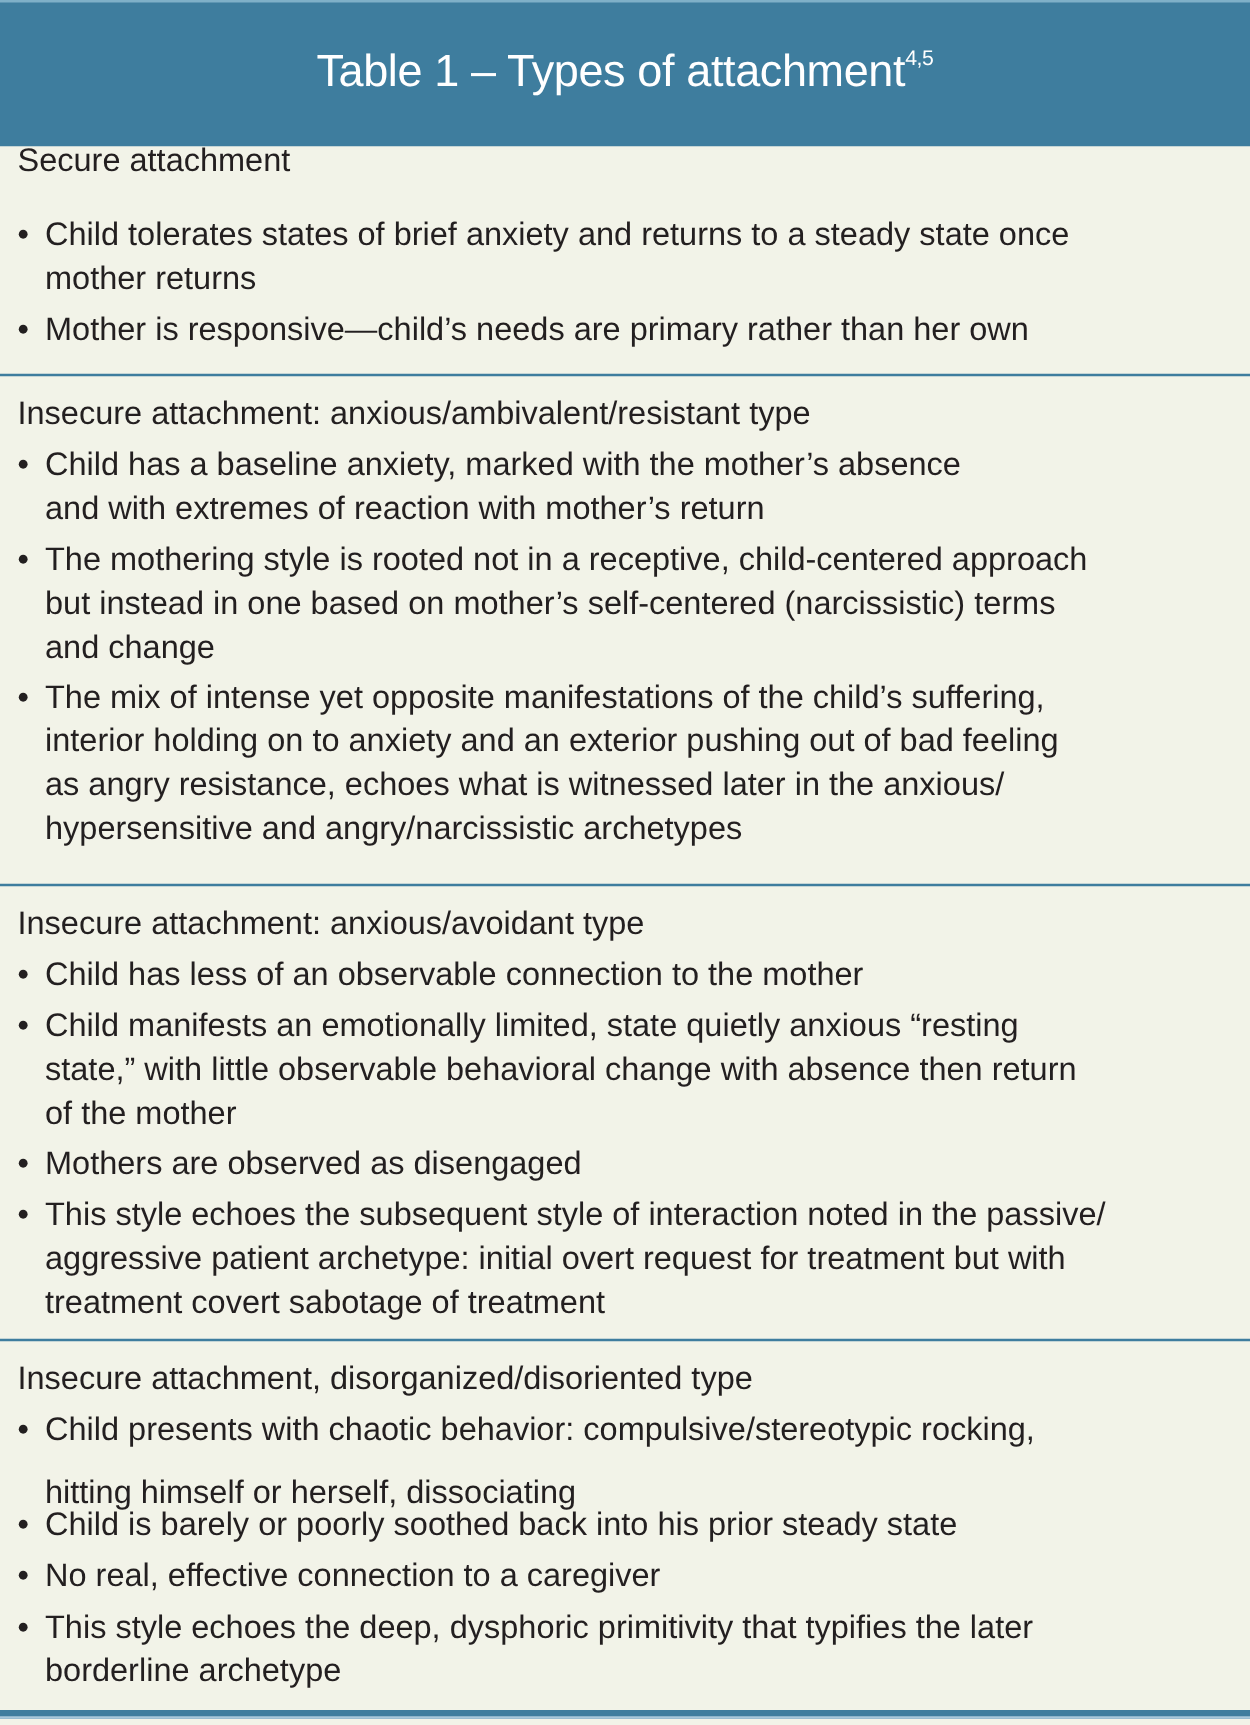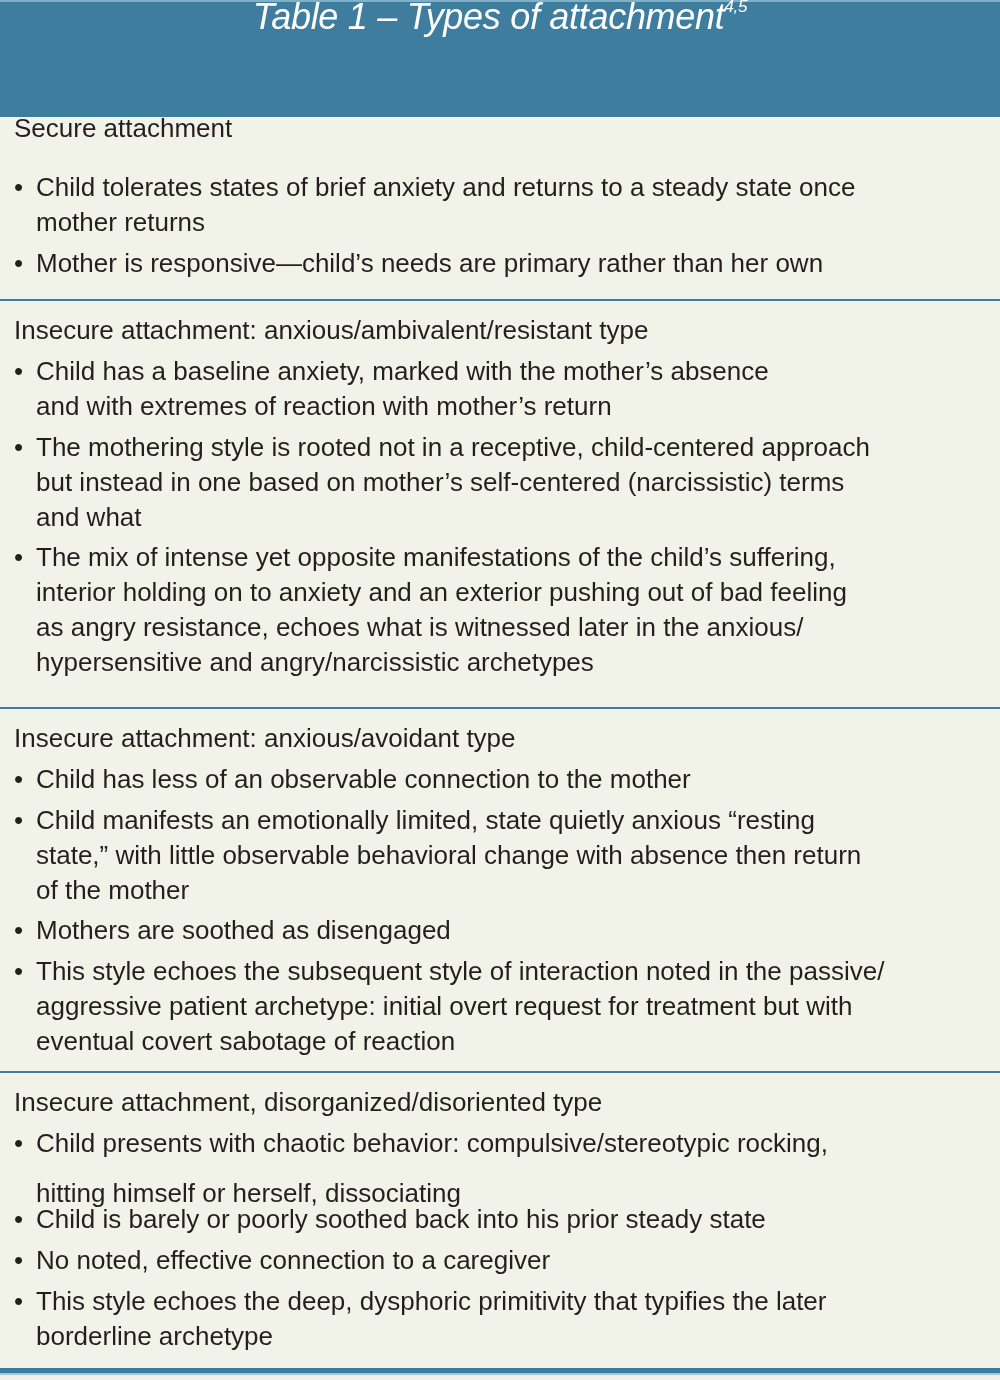--- a/index.html
+++ b/index.html
@@ -10,21 +10,21 @@
     color: #231f20;
     overflow: hidden;
     position: relative;
   }
   .table { position: absolute; left: 0; top: 0; width: 1000px; }
   .header {
     position: absolute; left: 0; top: 0; width: 1000px; height: 117px;
     background: #3e7d9e;
     border-top: 2px solid #7fb0c8;
     box-sizing: border-box;
-    display: flex; justify-content: center; font-style: italic;
+    display: flex; align-items: center; justify-content: center;
   }
   .title {
     color: #ffffff; font-size: 36px; letter-spacing: -0.3px;
     margin-top: -6px;
   }
   .title .t-strong { font-weight: normal; }
   .title sup { font-size: 17px; vertical-align: 17px; line-height: 0; }
   .section { position: absolute; left: 0; width: 1000px; }
   .sec-title { position: absolute; left: 14px; font-size: 26px; line-height: 35px; white-space: nowrap; }
   .item { position: absolute; left: 14px; font-size: 26px; line-height: 35px; }
@@ -59,21 +59,21 @@
     <div class="sec-title" style="top:313px">Insecure attachment: anxious/ambivalent/resistant type</div>
     <div class="item" style="top:354px">
       <span class="bullet">•</span>
       <span class="item-text" style="top:0">Child has a baseline anxiety, marked with the mother’s absence</span>
       <span class="item-text" style="top:35px">and with extremes of reaction with mother’s return</span>
     </div>
     <div class="item" style="top:430px">
       <span class="bullet">•</span>
       <span class="item-text" style="top:0">The mothering style is rooted not in a receptive, child-centered approach</span>
       <span class="item-text" style="top:35px">but instead in one based on mother’s self-centered (narcissistic) terms</span>
-      <span class="item-text" style="top:70px">and what</span>
+      <span class="item-text" style="top:70px">and change</span>
     </div>
     <div class="item" style="top:540px">
       <span class="bullet">•</span>
       <span class="item-text" style="top:0">The mix of intense yet opposite manifestations of the child’s suffering,</span>
       <span class="item-text" style="top:35px">interior holding on to anxiety and an exterior pushing out of bad feeling</span>
       <span class="item-text" style="top:70px">as angry resistance, echoes what is witnessed later in the anxious/</span>
       <span class="item-text" style="top:105px">hypersensitive and angry/narcissistic archetypes</span>
     </div>
   </div>
   <div class="divider" style="top:707px"></div>
@@ -85,45 +85,45 @@
       <span class="item-text" style="top:0">Child has less of an observable connection to the mother</span>
     </div>
     <div class="item" style="top:803px">
       <span class="bullet">•</span>
       <span class="item-text" style="top:0">Child manifests an emotionally limited, state quietly anxious “resting</span>
       <span class="item-text" style="top:35px">state,” with little observable behavioral change with absence then return</span>
       <span class="item-text" style="top:70px">of the mother</span>
     </div>
     <div class="item" style="top:913px">
       <span class="bullet">•</span>
-      <span class="item-text" style="top:0">Mothers are soothed as disengaged</span>
+      <span class="item-text" style="top:0">Mothers are observed as disengaged</span>
     </div>
     <div class="item" style="top:954px">
       <span class="bullet">•</span>
       <span class="item-text" style="top:0">This style echoes the subsequent style of interaction noted in the passive/</span>
       <span class="item-text" style="top:35px">aggressive patient archetype: initial overt request for treatment but with</span>
-      <span class="item-text" style="top:70px">eventual covert sabotage of reaction</span>
+      <span class="item-text" style="top:70px">treatment covert sabotage of treatment</span>
     </div>
   </div>
   <div class="divider" style="top:1071px"></div>
 
   <div class="section" style="top:0">
     <div class="sec-title" style="top:1085px">Insecure attachment, disorganized/disoriented type</div>
     <div class="item" style="top:1126px">
       <span class="bullet">•</span>
       <span class="item-text" style="top:0">Child presents with chaotic behavior: compulsive/stereotypic rocking,</span>
       <span class="item-text" style="top:50px">hitting himself or herself, dissociating</span>
     </div>
     <div class="item" style="top:1202px">
       <span class="bullet">•</span>
       <span class="item-text" style="top:0">Child is barely or poorly soothed back into his prior steady state</span>
     </div>
     <div class="item" style="top:1243px">
       <span class="bullet">•</span>
-      <span class="item-text" style="top:0">No noted, effective connection to a caregiver</span>
+      <span class="item-text" style="top:0">No real, effective connection to a caregiver</span>
     </div>
     <div class="item" style="top:1284px">
       <span class="bullet">•</span>
       <span class="item-text" style="top:0">This style echoes the deep, dysphoric primitivity that typifies the later</span>
       <span class="item-text" style="top:35px">borderline archetype</span>
     </div>
   </div>
   <div class="divider bottom" style="top:1368px"></div>
 </div>
 

